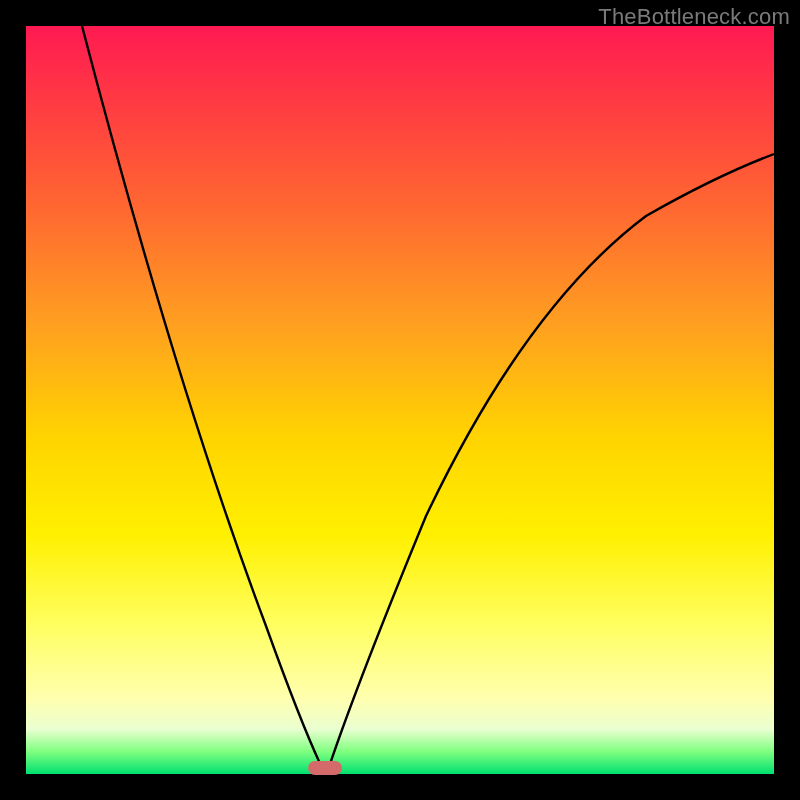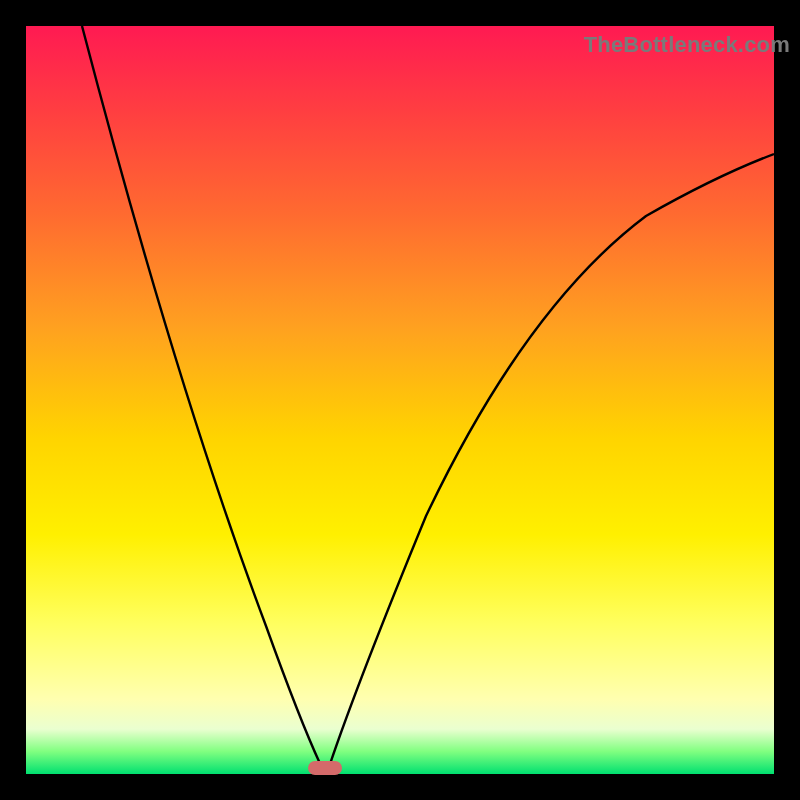--- a/index.html
+++ b/index.html
@@ -37,24 +37,23 @@
       #80ff80 97%,
       #00e070 100%
     );
   }
   .watermark {
     position: absolute;
     top: 4px;
     right: 10px;
     color: #7a7a7a;
     font-size: 22px;
-    font-weight: 700;
+    font-weight: 400;
     letter-spacing: 0.2px;
     user-select: none;
-    margin-top: 28px;
   }
   svg.curve {
     position: absolute;
     left: 0;
     top: 0;
     width: 748px;
     height: 748px;
     pointer-events: none;
   }
   .marker {

